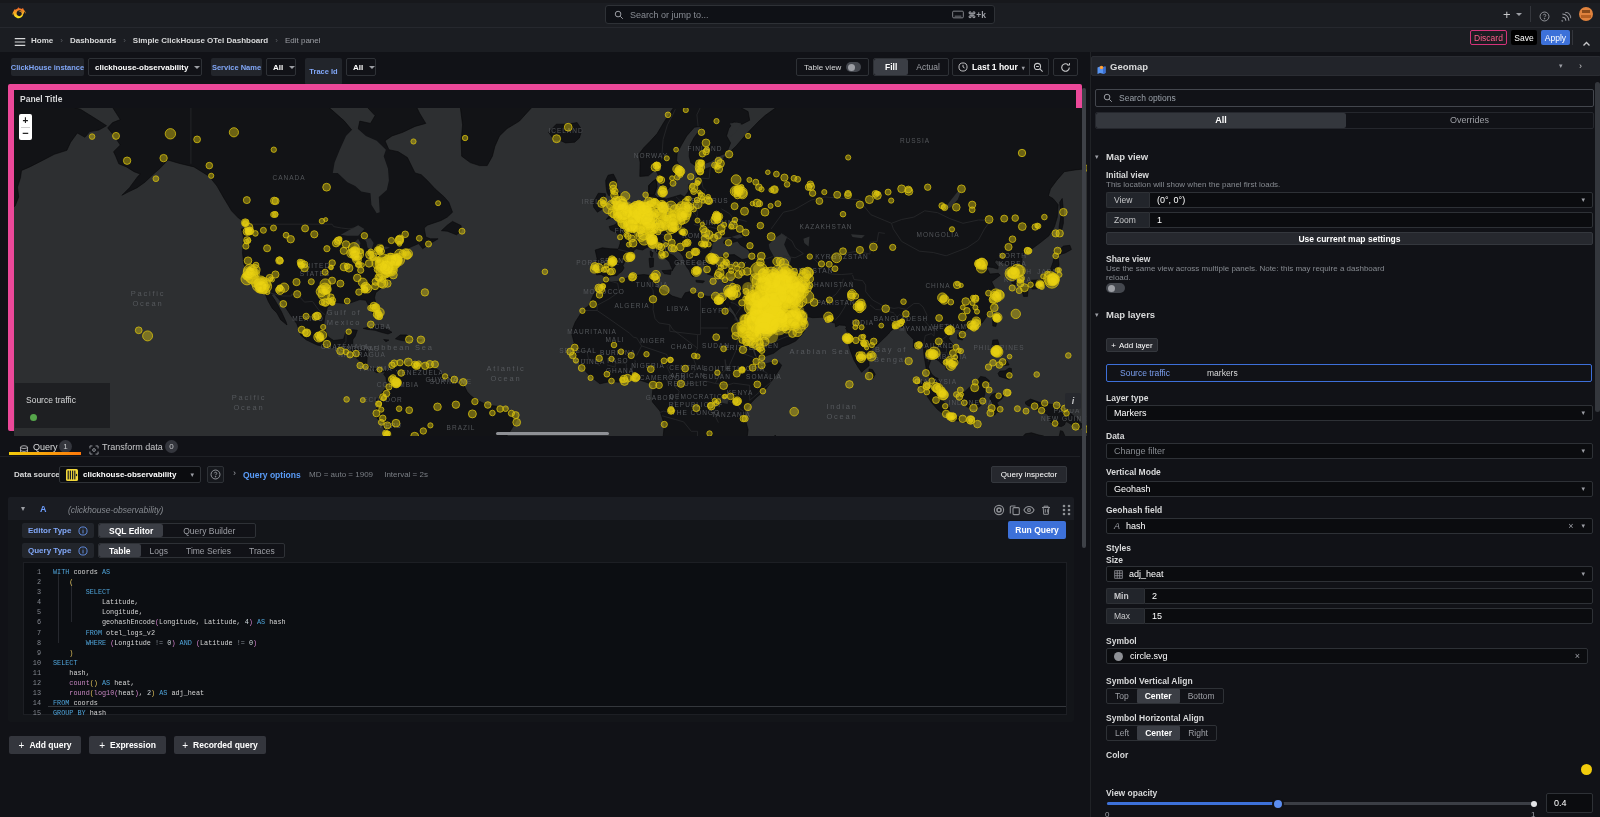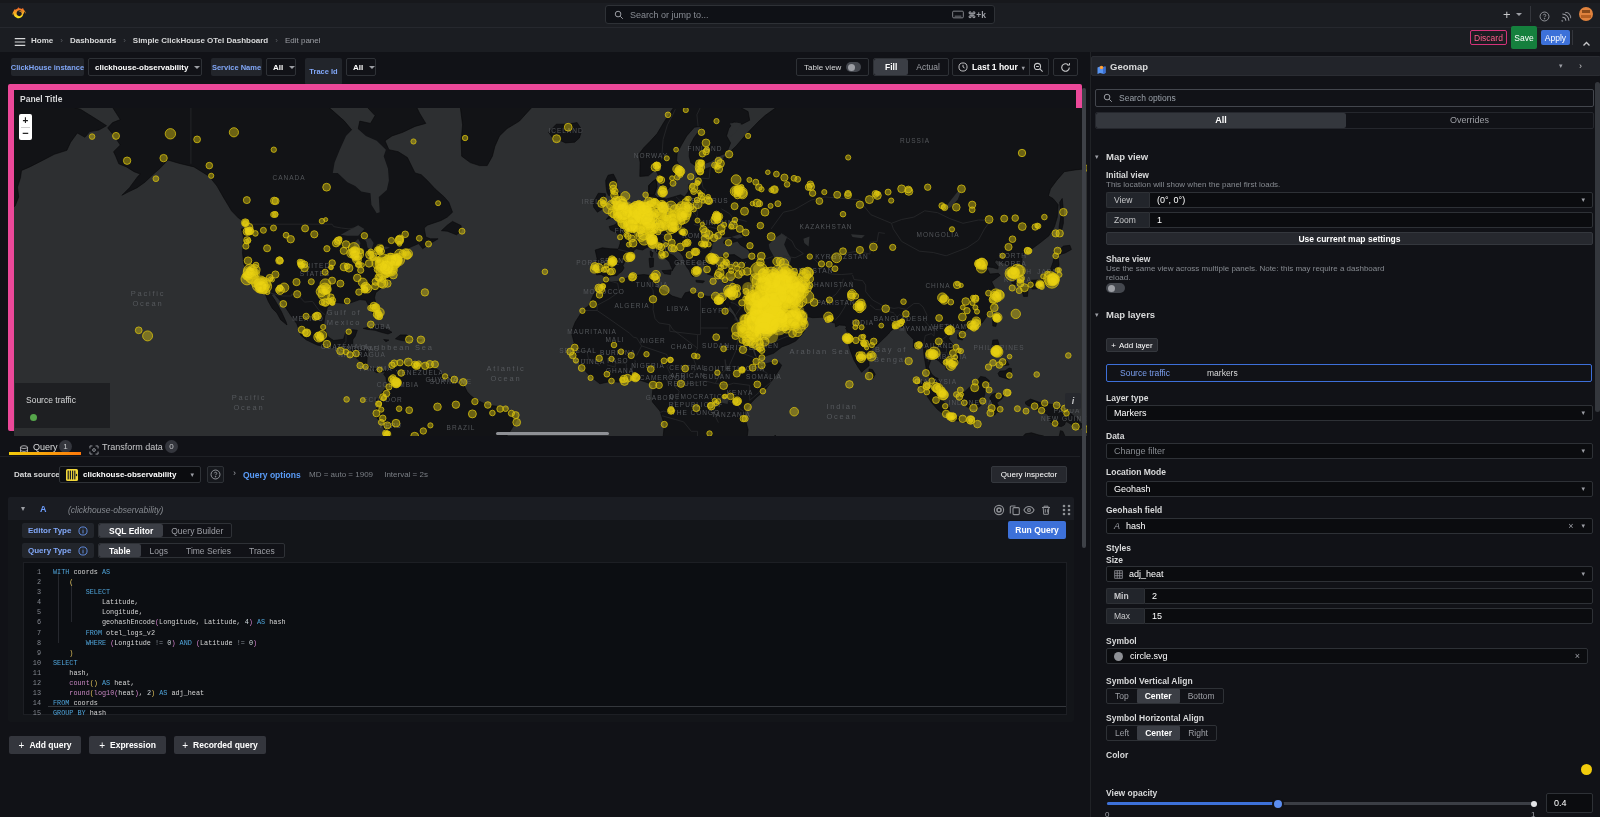--- a/index.html
+++ b/index.html
@@ -76,21 +76,21 @@
 <span style="font-weight:700">Home</span>
     <span style="color:#5a5d63;margin:0 7px;font-size:8px">›</span>
 <span style="font-weight:700">Dashboards</span>
     <span style="color:#5a5d63;margin:0 7px;font-size:8px">›</span>
 <span style="font-weight:700">Simple ClickHouse OTel Dashboard</span>
     <span style="color:#5a5d63;margin:0 7px;font-size:8px">›</span>
 <span style="color:#9d9fa5">Edit panel</span>
   </div>
 <div class="abs row" style="left:1470px;top:30px;height:15px;gap:4px;font-size:8.5px">
 <span style="border:1px solid #d5337a;color:#ff5c8a;font-weight:500;border-radius:2px;width:37px;height:15px;display:inline-flex;align-items:center;justify-content:center">Discard</span>
-<span style="background:#15803d;color:#fff;font-weight:500;border-radius:2px;width:26px;height:23px;display:inline-flex;align-items:center;justify-content:center">Save</span>
+<span style="background:#000000;color:#fff;font-weight:500;border-radius:2px;width:26px;height:15px;display:inline-flex;align-items:center;justify-content:center">Save</span>
 <span style="background:#3d71d9;color:#fff;font-weight:500;border-radius:2px;width:29px;height:15px;display:inline-flex;align-items:center;justify-content:center">Apply</span>
   </div>
 <div class="abs" style="left:1572px;top:30px;width:1px;height:15px;background:#34363c"></div>
 <div class="abs" style="left:1582px;top:34px"><svg width="9" height="8" viewBox="0 0 12 10" fill="none" stroke="#c7c8ca" stroke-width="1.8">
       <path d="M2 7l4-4 4 4"></path>
     </svg></div>
 <div class="abs chip lbl-blue" style="left:11px;top:58px;height:18px;width:73px;font-size:7.5px;justify-content:center">ClickHouse instance</div>
 <div class="abs box row" style="left:88px;top:58px;height:18px;width:114px;padding:0 6px;color:#fff;font-size:8px;font-weight:700;justify-content:space-between">clickhouse-observability<span class="caret"></span></div>
 <div class="abs chip lbl-blue" style="left:211px;top:58px;height:18px;width:51px;font-size:7.5px;justify-content:center">Service Name</div>
 <div class="abs box row" style="left:266px;top:58px;height:18px;width:30px;padding:0 6px;color:#fff;font-size:8px;font-weight:700;justify-content:space-between">All<span class="caret"></span></div>
@@ -2045,21 +2045,21 @@
         <span class="lbl-blue">Editor Type</span>
         <svg width="10" height="10" viewBox="0 0 16 16" fill="none" stroke="#6e9fff" stroke-width="1.3">
           <circle cx="8" cy="8" r="6.5"></circle>
           <path d="M8 7.2v4" stroke-linecap="round"></path>
           <circle cx="8" cy="4.7" r="0.7" fill="#6e9fff" stroke="none"></circle>
         </svg>
       </span>
     </div>
     <div class="abs seg" style="left:90px;top:26px;height:15px">
       <span class="it on" style="font-size:8.5px;padding:0 10px">SQL Editor</span>
-      <span class="it" style="font-size:8.5px;padding:0 8px">Query Builder</span>
+      <span class="it" style="font-size:8.5px;padding:0 20px">Query Builder</span>
     </div>
     <div class="abs row" style="left:1000px;top:24px;width:58px;height:18px;background:#3d71d9;border-radius:2px;justify-content:center;color:#fff;font-size:8.5px;font-weight:700">Run Query</div>
     <div class="abs row" style="left:14px;top:46px;height:15px">
       <span class="chip" style="height:15px;border-radius:2px;width:72px;justify-content:space-between;padding:0 6px">
         <span class="lbl-blue">Query Type</span>
         <svg width="10" height="10" viewBox="0 0 16 16" fill="none" stroke="#6e9fff" stroke-width="1.3">
           <circle cx="8" cy="8" r="6.5"></circle>
           <path d="M8 7.2v4" stroke-linecap="round"></path>
           <circle cx="8" cy="4.7" r="0.7" fill="#6e9fff" stroke="none"></circle>
         </svg>
@@ -2162,21 +2162,21 @@
       <span style="color:#7b9ff0;font-size:8.5px;font-weight:500;margin-left:13px">Source traffic</span>
       <span style="color:#d8d9da;font-size:8.5px;position:absolute;left:100px">markers</span>
     </div>
     <div class="abs" style="left:15px;top:341px;color:#d8d9da;font-size:8.5px;font-weight:700;white-space:nowrap">Layer type</div>
     <div class="select" style="left:15px;top:353px;width:487px;height:16px">Markers<span class="chev" style="margin-left:auto;font-size:7px">▾</span></div>
     <div class="abs" style="left:15px;top:379px;color:#d8d9da;font-size:8.5px;font-weight:700;white-space:nowrap">Data</div>
     <div class="select" style="left:15px;top:391px;width:487px;height:16px">
       <span style="color:#868a90">Change filter</span>
       <span class="chev" style="margin-left:auto;font-size:7px">▾</span>
     </div>
-    <div class="abs" style="left:15px;top:415px;color:#d8d9da;font-size:8.5px;font-weight:700;white-space:nowrap">Location Mode</div>
+    <div class="abs" style="left:15px;top:415px;color:#d8d9da;font-size:8.5px;font-weight:700;white-space:nowrap">Vertical Mode</div>
     <div class="select" style="left:15px;top:429px;width:487px;height:16px">Geohash<span class="chev" style="margin-left:auto;font-size:7px">▾</span></div>
     <div class="abs" style="left:15px;top:453px;color:#d8d9da;font-size:8.5px;font-weight:700;white-space:nowrap">Geohash field</div>
     <div class="select" style="left:15px;top:466px;width:487px;height:16px"><span style="color:#9d9fa5;font-style:italic;font-size:9px;margin-right:6px">A</span>hash<span style="margin-left:auto;color:#9d9fa5;font-size:9px">×</span><span class="chev" style="margin-left:8px;font-size:7px">▾</span></div>
     <div class="abs" style="left:15px;top:491px;color:#d8d9da;font-size:8.5px;font-weight:700;white-space:nowrap">Styles</div>
     <div class="abs" style="left:15px;top:503px;color:#d8d9da;font-size:8.5px;font-weight:700;white-space:nowrap">Size</div>
     <div class="select" style="left:15px;top:514px;width:487px;height:16px">
       <svg width="9" height="9" viewBox="0 0 12 12" fill="none" stroke="#9d9fa5" stroke-width="1">
         <rect x="1" y="1" width="10" height="10"></rect>
         <path d="M1 4.3h10M1 7.6h10M4.3 1v10M7.6 1v10"></path>
       </svg>

